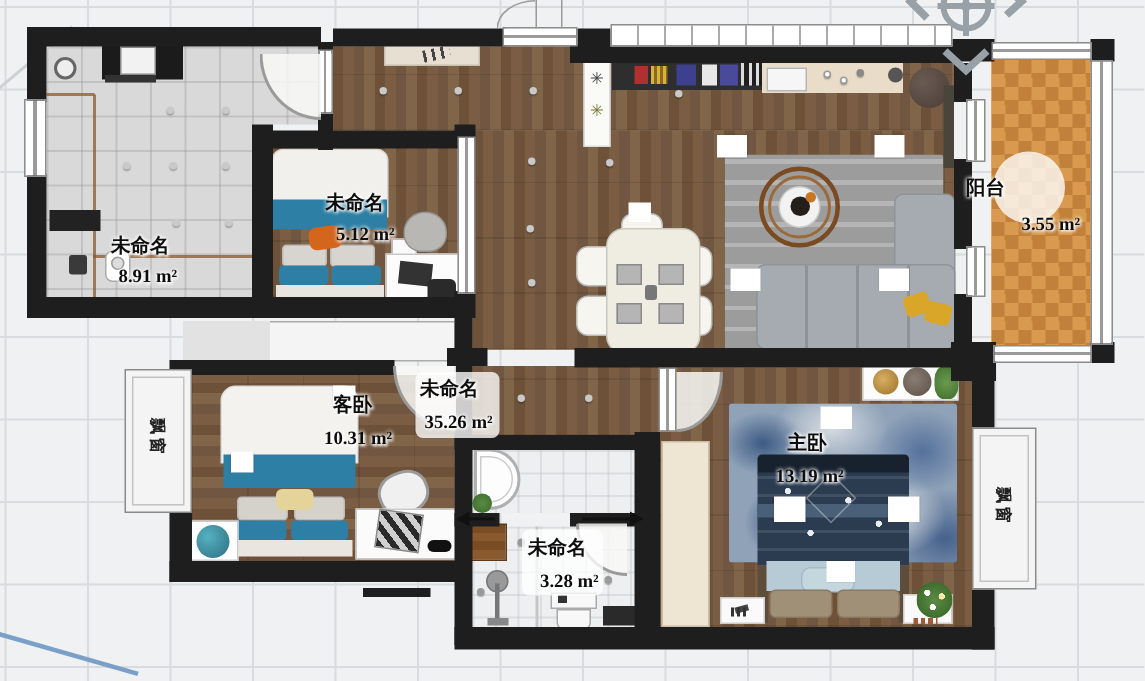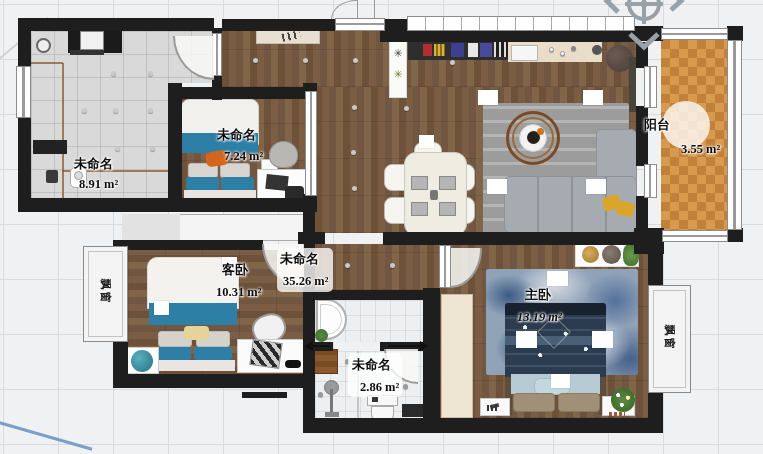--- a/index.html
+++ b/index.html
@@ -309,35 +309,35 @@
   <div class="vtext" style="left:92px;top:284px;">飘窗</div>
   <div class="bay" style="left:648px;top:285px;width:43px;height:108px;">
     <div class="inner"></div>
   </div>
   <div class="vtext" style="left:656px;top:330px;">飘窗</div>
 
   <div class="rname" style="left:74px;top:155px;">未命名</div>
   <div class="rarea" style="left:79px;top:177px;">8.91 m²</div>
 
   <div class="rname" style="left:217px;top:126px;">未命名</div>
-  <div class="rarea" style="left:224px;top:149px;">7.24 m²</div>
+  <div class="rarea" style="left:224px;top:149px;">5.12 m²</div>
 
   <div class="rname" style="left:222px;top:261px;">客卧</div>
   <div class="rarea" style="left:216px;top:285px;">10.31 m²</div>
 
   <div class="chip" style="left:277px;top:248px;width:56px;height:44px;"></div>
   <div class="rname" style="left:280px;top:250px;">未命名</div>
   <div class="rarea" style="left:283px;top:274px;">35.26 m²</div>
 
   <div class="rname" style="left:525px;top:286px;z-index:6;">主卧</div>
-  <div class="rarea" style="left:517px;top:310px;z-index:6;font-style:italic;">13.19 m²</div>
+  <div class="rarea" style="left:517px;top:310px;z-index:6;">13.19 m²</div>
 
   <div class="chip" style="left:348px;top:353px;width:54px;height:44px;"></div>
   <div class="rname" style="left:352px;top:356px;">未命名</div>
-  <div class="rarea" style="left:360px;top:380px;">2.86 m²</div>
+  <div class="rarea" style="left:360px;top:380px;">3.28 m²</div>
 
   <div class="chip" style="left:662px;top:101px;width:48px;height:48px;border-radius:50%;"></div>
   <div class="rname" style="left:644px;top:116px;">阳台</div>
   <div class="rarea" style="left:681px;top:142px;">3.55 m²</div>
 
   <div style="position:absolute;left:592px;top:-12px;width:104px;height:72px;z-index:7;">
     <svg width="104" height="72" viewBox="0 0 104 72" fill="none" xmlns="http://www.w3.org/2000/svg">
       <circle cx="52" cy="16" r="15" stroke="#98a0a8" stroke-width="4"></circle>
       <line x1="52" y1="-4" x2="52" y2="36" stroke="#98a0a8" stroke-width="4"></line>
       <line x1="33" y1="16" x2="71" y2="16" stroke="#98a0a8" stroke-width="4"></line>

